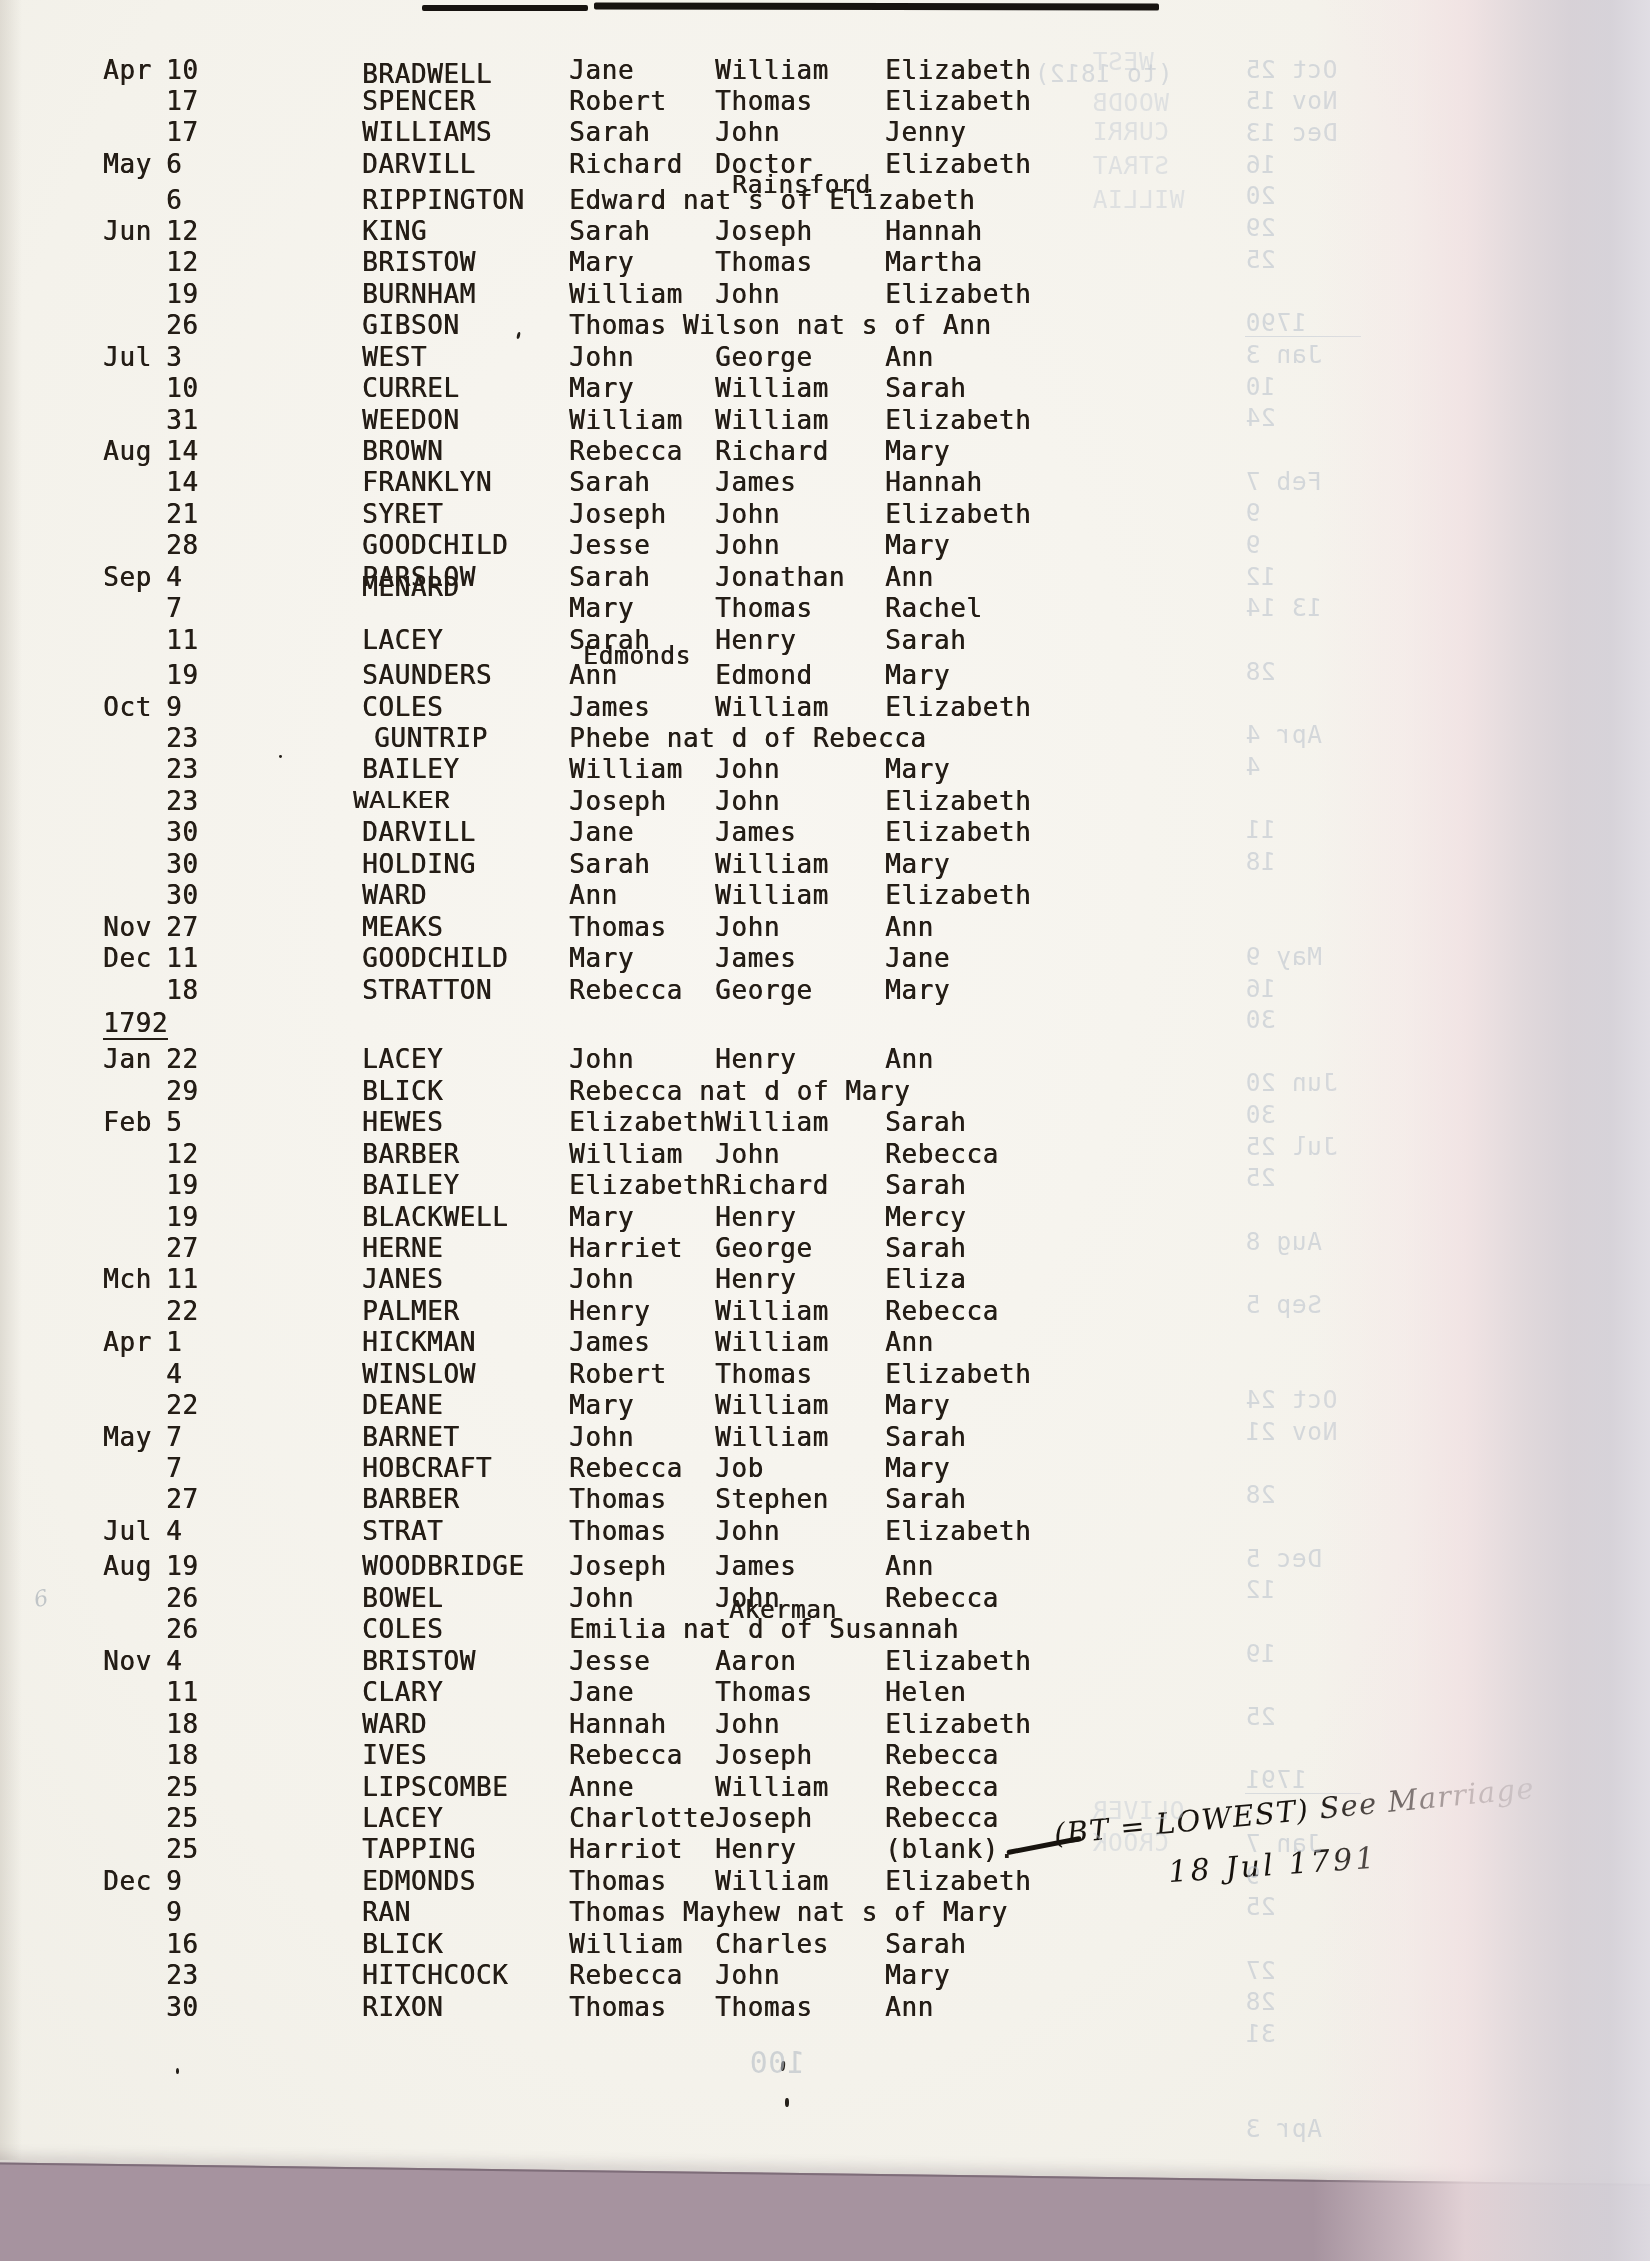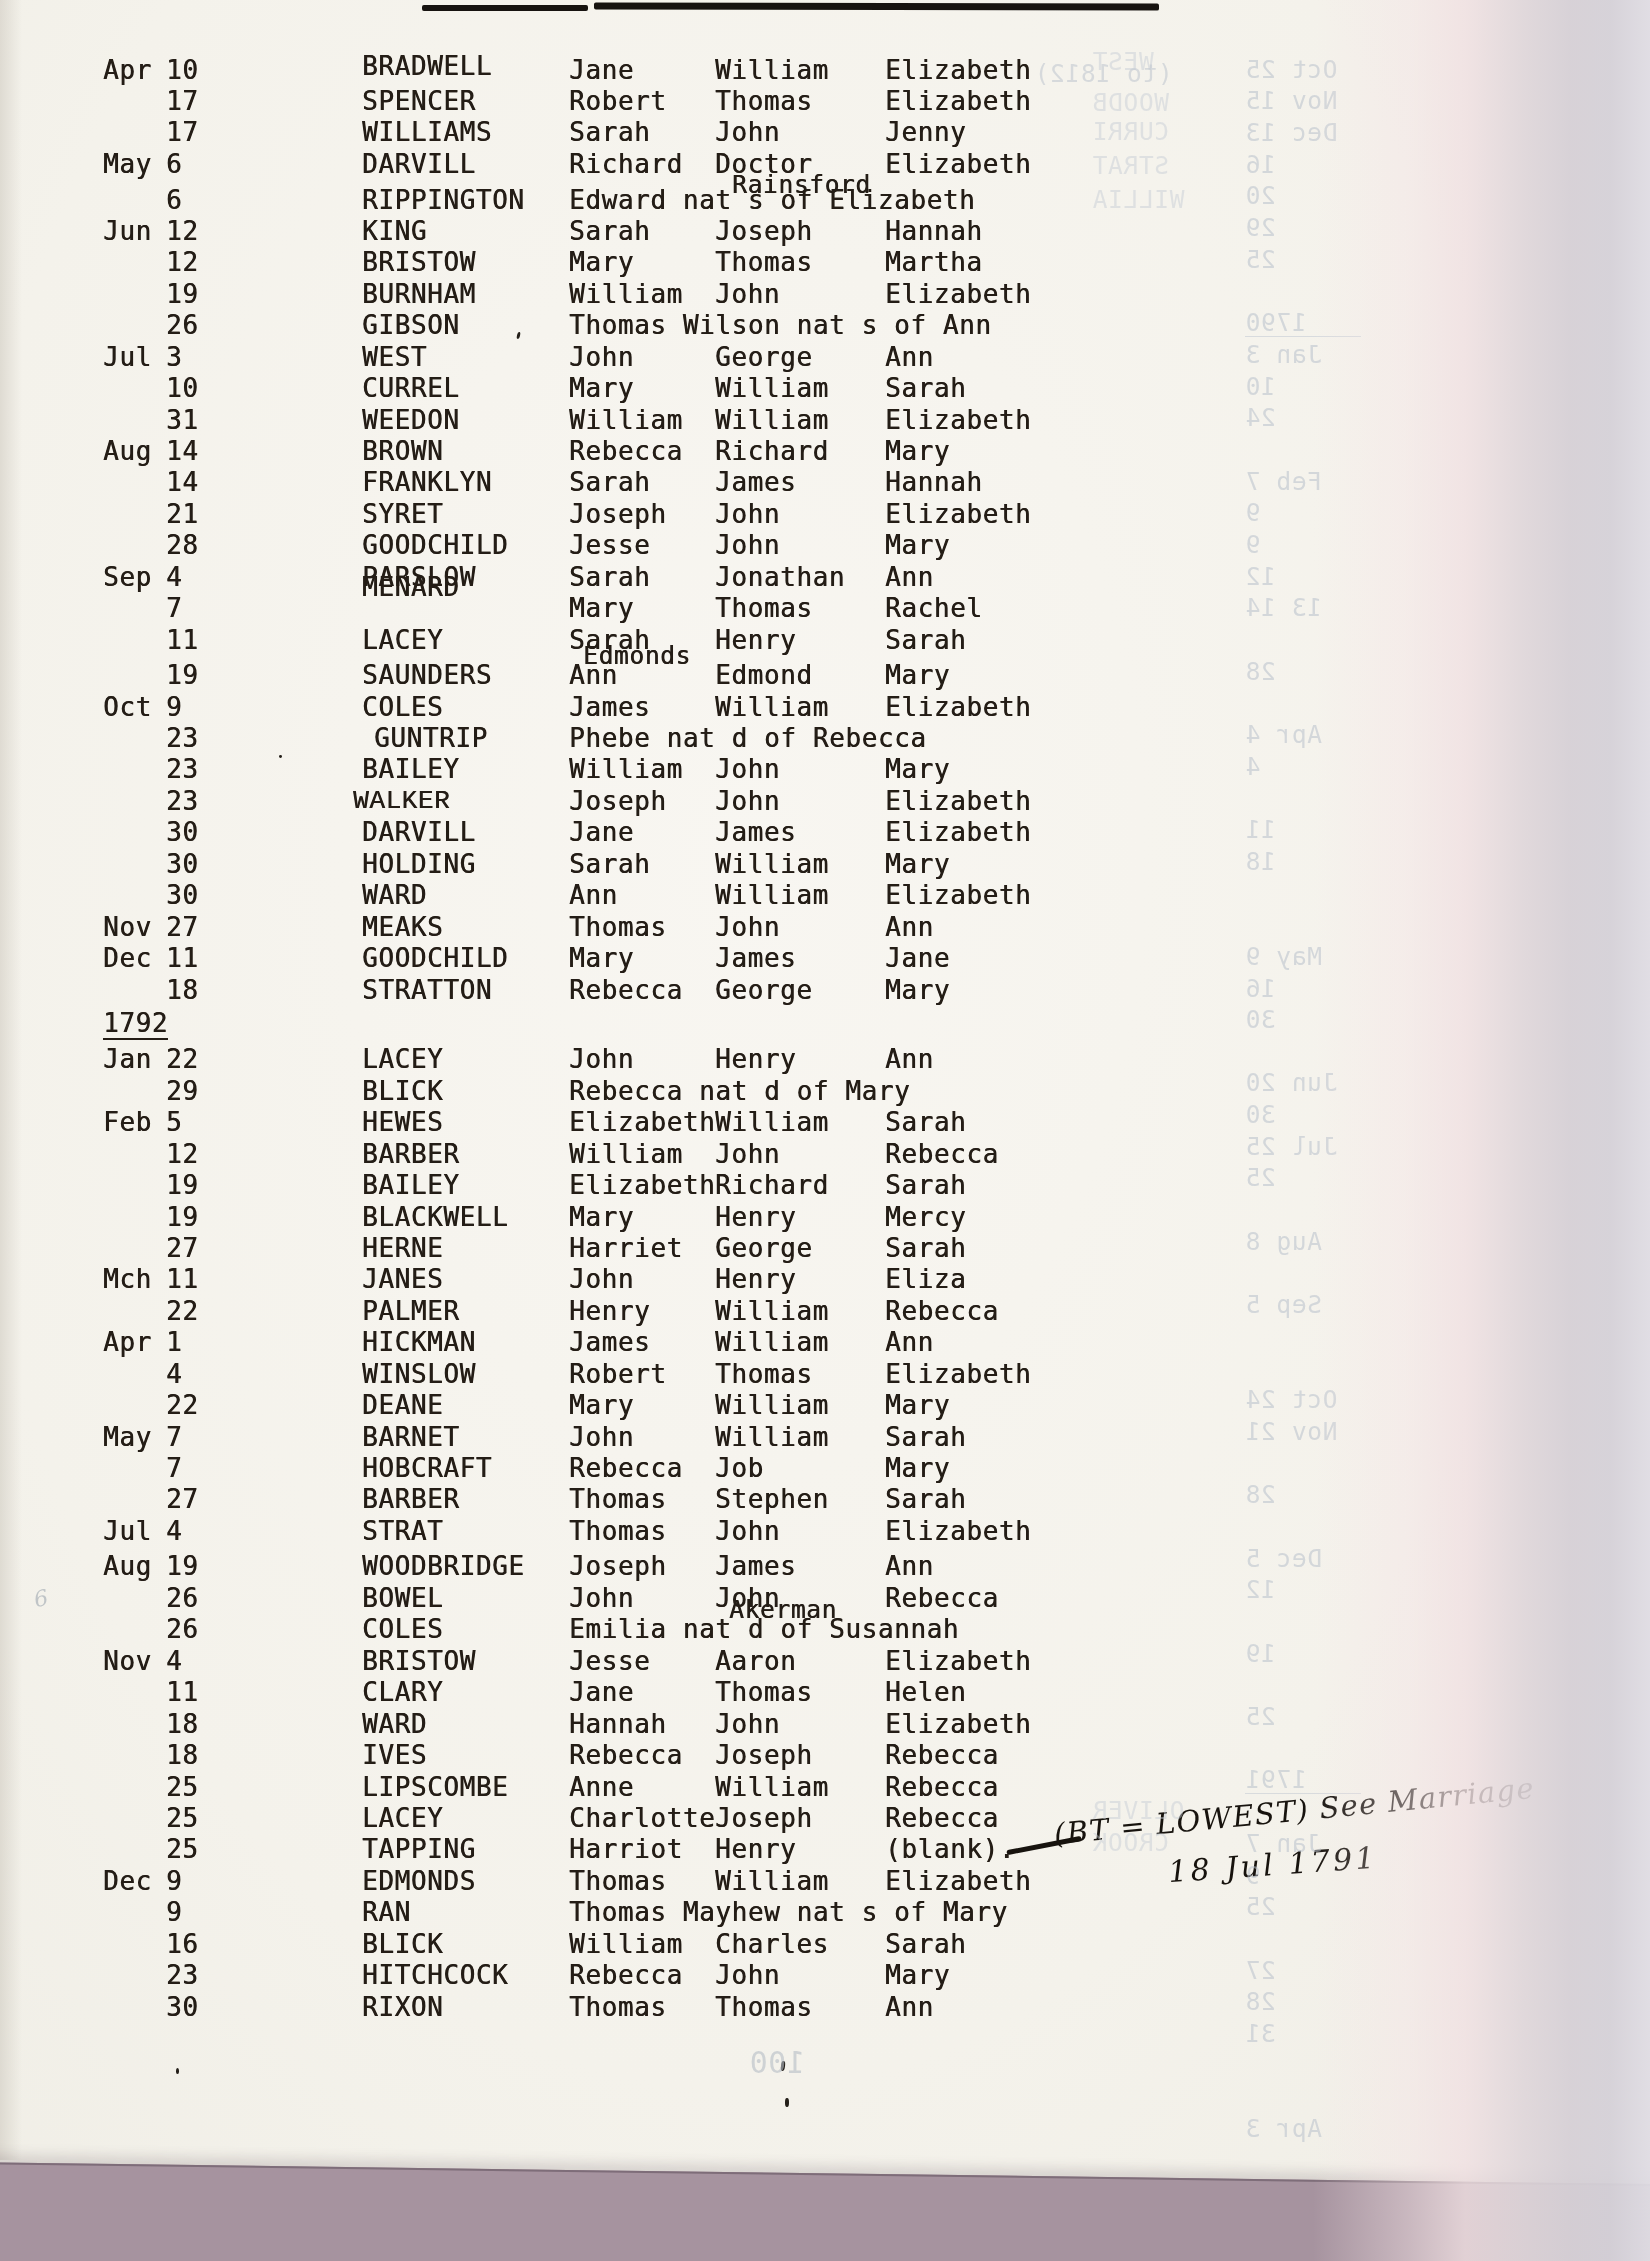--- a/index.html
+++ b/index.html
@@ -143,21 +143,21 @@
       <div class="ghost ghost-surn" style="left: 1092px; top: 118px;">CURRI</div>
       <div class="ghost ghost-surn" style="left: 1092px; top: 152px;">STRAT</div>
       <div class="ghost ghost-surn" style="left: 1092px; top: 186px;">WILLIA</div>
       <div class="ghost ghost-surn" style="left: 1092px; top: 1797px;">OLIVER</div>
       <div class="ghost ghost-surn" style="left: 1092px; top: 1829px;">CROOK</div>
     </div>
 
   <div id="layer-rows">
       <div class="t" style="left: 103px; top: 56px;">Apr</div>
       <div class="t" style="left: 166px; top: 56px;">10</div>
-      <div class="t" style="left: 362px; top: 52px;">BRADWELL</div>
+      <div class="t" style="left: 362px; top: 60px;">BRADWELL</div>
       <div class="t" style="left: 569px; top: 56px;">Jane</div>
       <div class="t" style="left: 715px; top: 56px;">William</div>
       <div class="t" style="left: 885px; top: 56px;">Elizabeth</div>
       <div class="t" style="left: 166px; top: 87px;">17</div>
       <div class="t" style="left: 362px; top: 87px;">SPENCER</div>
       <div class="t" style="left: 569px; top: 87px;">Robert</div>
       <div class="t" style="left: 715px; top: 87px;">Thomas</div>
       <div class="t" style="left: 885px; top: 87px;">Elizabeth</div>
       <div class="t" style="left: 166px; top: 118px;">17</div>
       <div class="t" style="left: 362px; top: 118px;">WILLIAMS</div>

